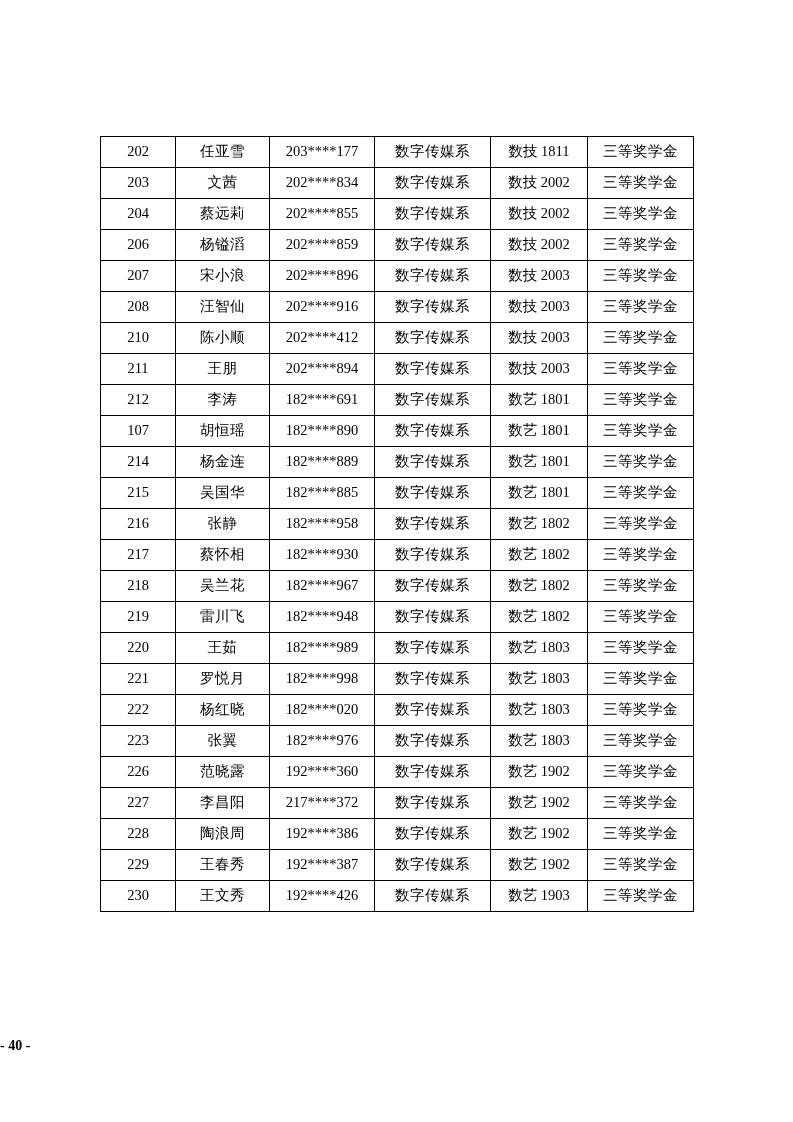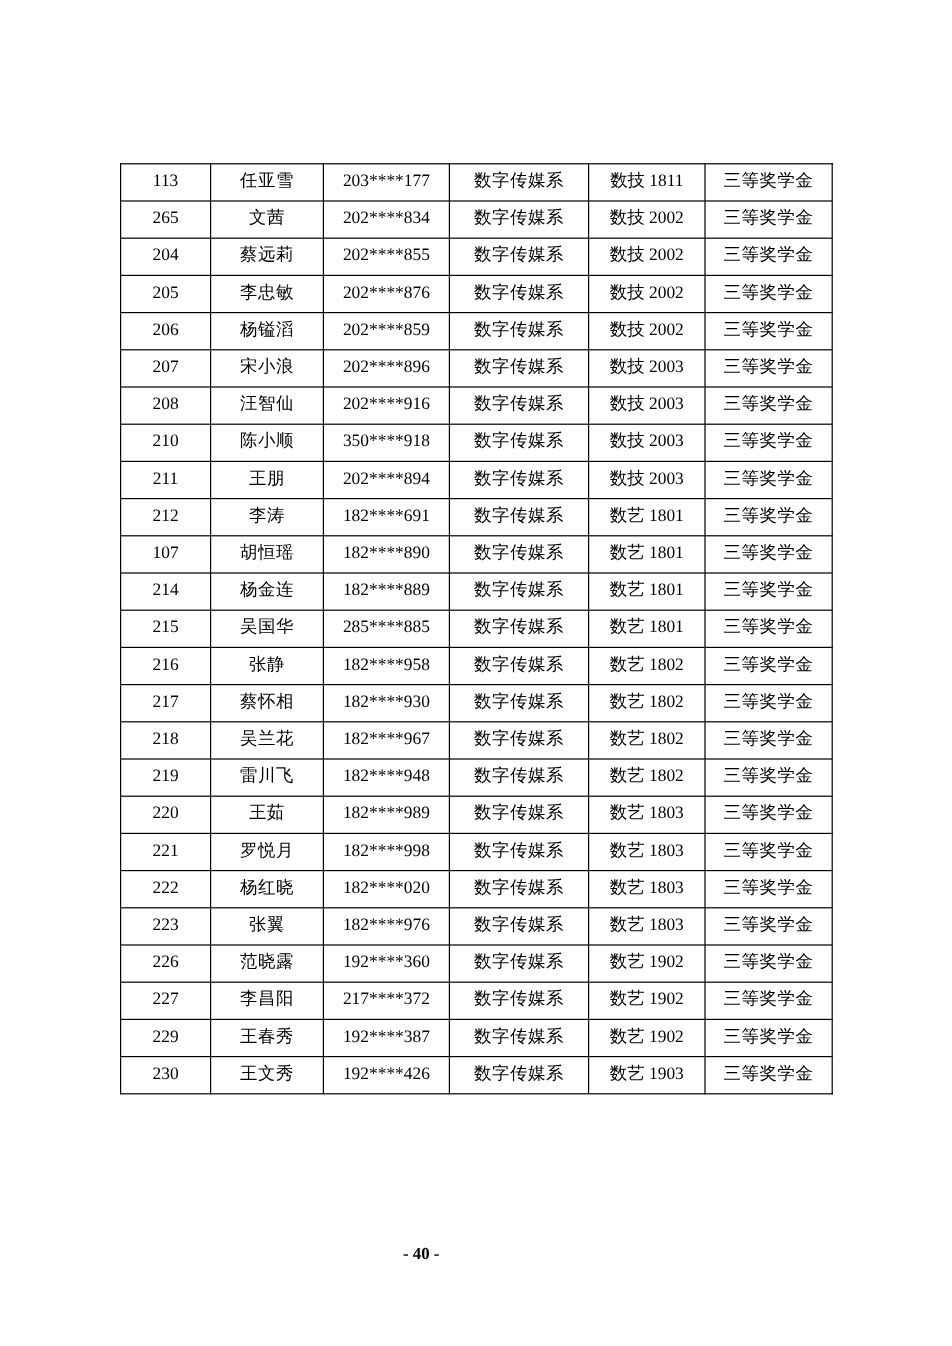--- a/index.html
+++ b/index.html
@@ -56,21 +56,20 @@
     font-family: "Liberation Serif", "DejaVu Serif", serif;
   }
   .cell-name, .cell-dept, .cell-award {
     letter-spacing: 0.5px;
   }
   .page-number {
     position: absolute;
     left: 0;
     top: 1038px;
     width: 702px;
-    text-align: center;
     font-size: 14px;
     font-weight: bold;
     font-family: "Liberation Serif", "DejaVu Serif", serif;
   }
 </style>
 </head>
 <body>
 
 <div class="page">
 
@@ -79,52 +78,44 @@
       <colgroup>
         <col class="c-no">
         <col class="c-name">
         <col class="c-id">
         <col class="c-dept">
         <col class="c-class">
         <col class="c-award">
       </colgroup>
       <tbody>
         <tr>
-          <td class="cell-no">113</td>
+          <td class="cell-no">202</td>
           <td class="cell-name">任亚雪</td>
           <td class="cell-id">203****177</td>
           <td class="cell-dept">数字传媒系</td>
           <td class="cell-class">数技 1811</td>
           <td class="cell-award">三等奖学金</td>
         </tr>
         <tr>
-          <td class="cell-no">265</td>
+          <td class="cell-no">203</td>
           <td class="cell-name">文茜</td>
           <td class="cell-id">202****834</td>
           <td class="cell-dept">数字传媒系</td>
           <td class="cell-class">数技 2002</td>
           <td class="cell-award">三等奖学金</td>
         </tr>
         <tr>
           <td class="cell-no">204</td>
           <td class="cell-name">蔡远莉</td>
           <td class="cell-id">202****855</td>
           <td class="cell-dept">数字传媒系</td>
           <td class="cell-class">数技 2002</td>
           <td class="cell-award">三等奖学金</td>
         </tr>
         <tr>
-          <td class="cell-no">205</td>
-          <td class="cell-name">李忠敏</td>
-          <td class="cell-id">202****876</td>
-          <td class="cell-dept">数字传媒系</td>
-          <td class="cell-class">数技 2002</td>
-          <td class="cell-award">三等奖学金</td>
-        </tr>
-        <tr>
           <td class="cell-no">206</td>
           <td class="cell-name">杨镒滔</td>
           <td class="cell-id">202****859</td>
           <td class="cell-dept">数字传媒系</td>
           <td class="cell-class">数技 2002</td>
           <td class="cell-award">三等奖学金</td>
         </tr>
         <tr>
           <td class="cell-no">207</td>
           <td class="cell-name">宋小浪</td>
@@ -137,21 +128,21 @@
           <td class="cell-no">208</td>
           <td class="cell-name">汪智仙</td>
           <td class="cell-id">202****916</td>
           <td class="cell-dept">数字传媒系</td>
           <td class="cell-class">数技 2003</td>
           <td class="cell-award">三等奖学金</td>
         </tr>
         <tr>
           <td class="cell-no">210</td>
           <td class="cell-name">陈小顺</td>
-          <td class="cell-id">350****918</td>
+          <td class="cell-id">202****412</td>
           <td class="cell-dept">数字传媒系</td>
           <td class="cell-class">数技 2003</td>
           <td class="cell-award">三等奖学金</td>
         </tr>
         <tr>
           <td class="cell-no">211</td>
           <td class="cell-name">王朋</td>
           <td class="cell-id">202****894</td>
           <td class="cell-dept">数字传媒系</td>
           <td class="cell-class">数技 2003</td>
@@ -177,21 +168,21 @@
           <td class="cell-no">214</td>
           <td class="cell-name">杨金连</td>
           <td class="cell-id">182****889</td>
           <td class="cell-dept">数字传媒系</td>
           <td class="cell-class">数艺 1801</td>
           <td class="cell-award">三等奖学金</td>
         </tr>
         <tr>
           <td class="cell-no">215</td>
           <td class="cell-name">吴国华</td>
-          <td class="cell-id">285****885</td>
+          <td class="cell-id">182****885</td>
           <td class="cell-dept">数字传媒系</td>
           <td class="cell-class">数艺 1801</td>
           <td class="cell-award">三等奖学金</td>
         </tr>
         <tr>
           <td class="cell-no">216</td>
           <td class="cell-name">张静</td>
           <td class="cell-id">182****958</td>
           <td class="cell-dept">数字传媒系</td>
           <td class="cell-class">数艺 1802</td>
@@ -263,20 +254,28 @@
         </tr>
         <tr>
           <td class="cell-no">227</td>
           <td class="cell-name">李昌阳</td>
           <td class="cell-id">217****372</td>
           <td class="cell-dept">数字传媒系</td>
           <td class="cell-class">数艺 1902</td>
           <td class="cell-award">三等奖学金</td>
         </tr>
         <tr>
+          <td class="cell-no">228</td>
+          <td class="cell-name">陶浪周</td>
+          <td class="cell-id">192****386</td>
+          <td class="cell-dept">数字传媒系</td>
+          <td class="cell-class">数艺 1902</td>
+          <td class="cell-award">三等奖学金</td>
+        </tr>
+        <tr>
           <td class="cell-no">229</td>
           <td class="cell-name">王春秀</td>
           <td class="cell-id">192****387</td>
           <td class="cell-dept">数字传媒系</td>
           <td class="cell-class">数艺 1902</td>
           <td class="cell-award">三等奖学金</td>
         </tr>
         <tr>
           <td class="cell-no">230</td>
           <td class="cell-name">王文秀</td>

